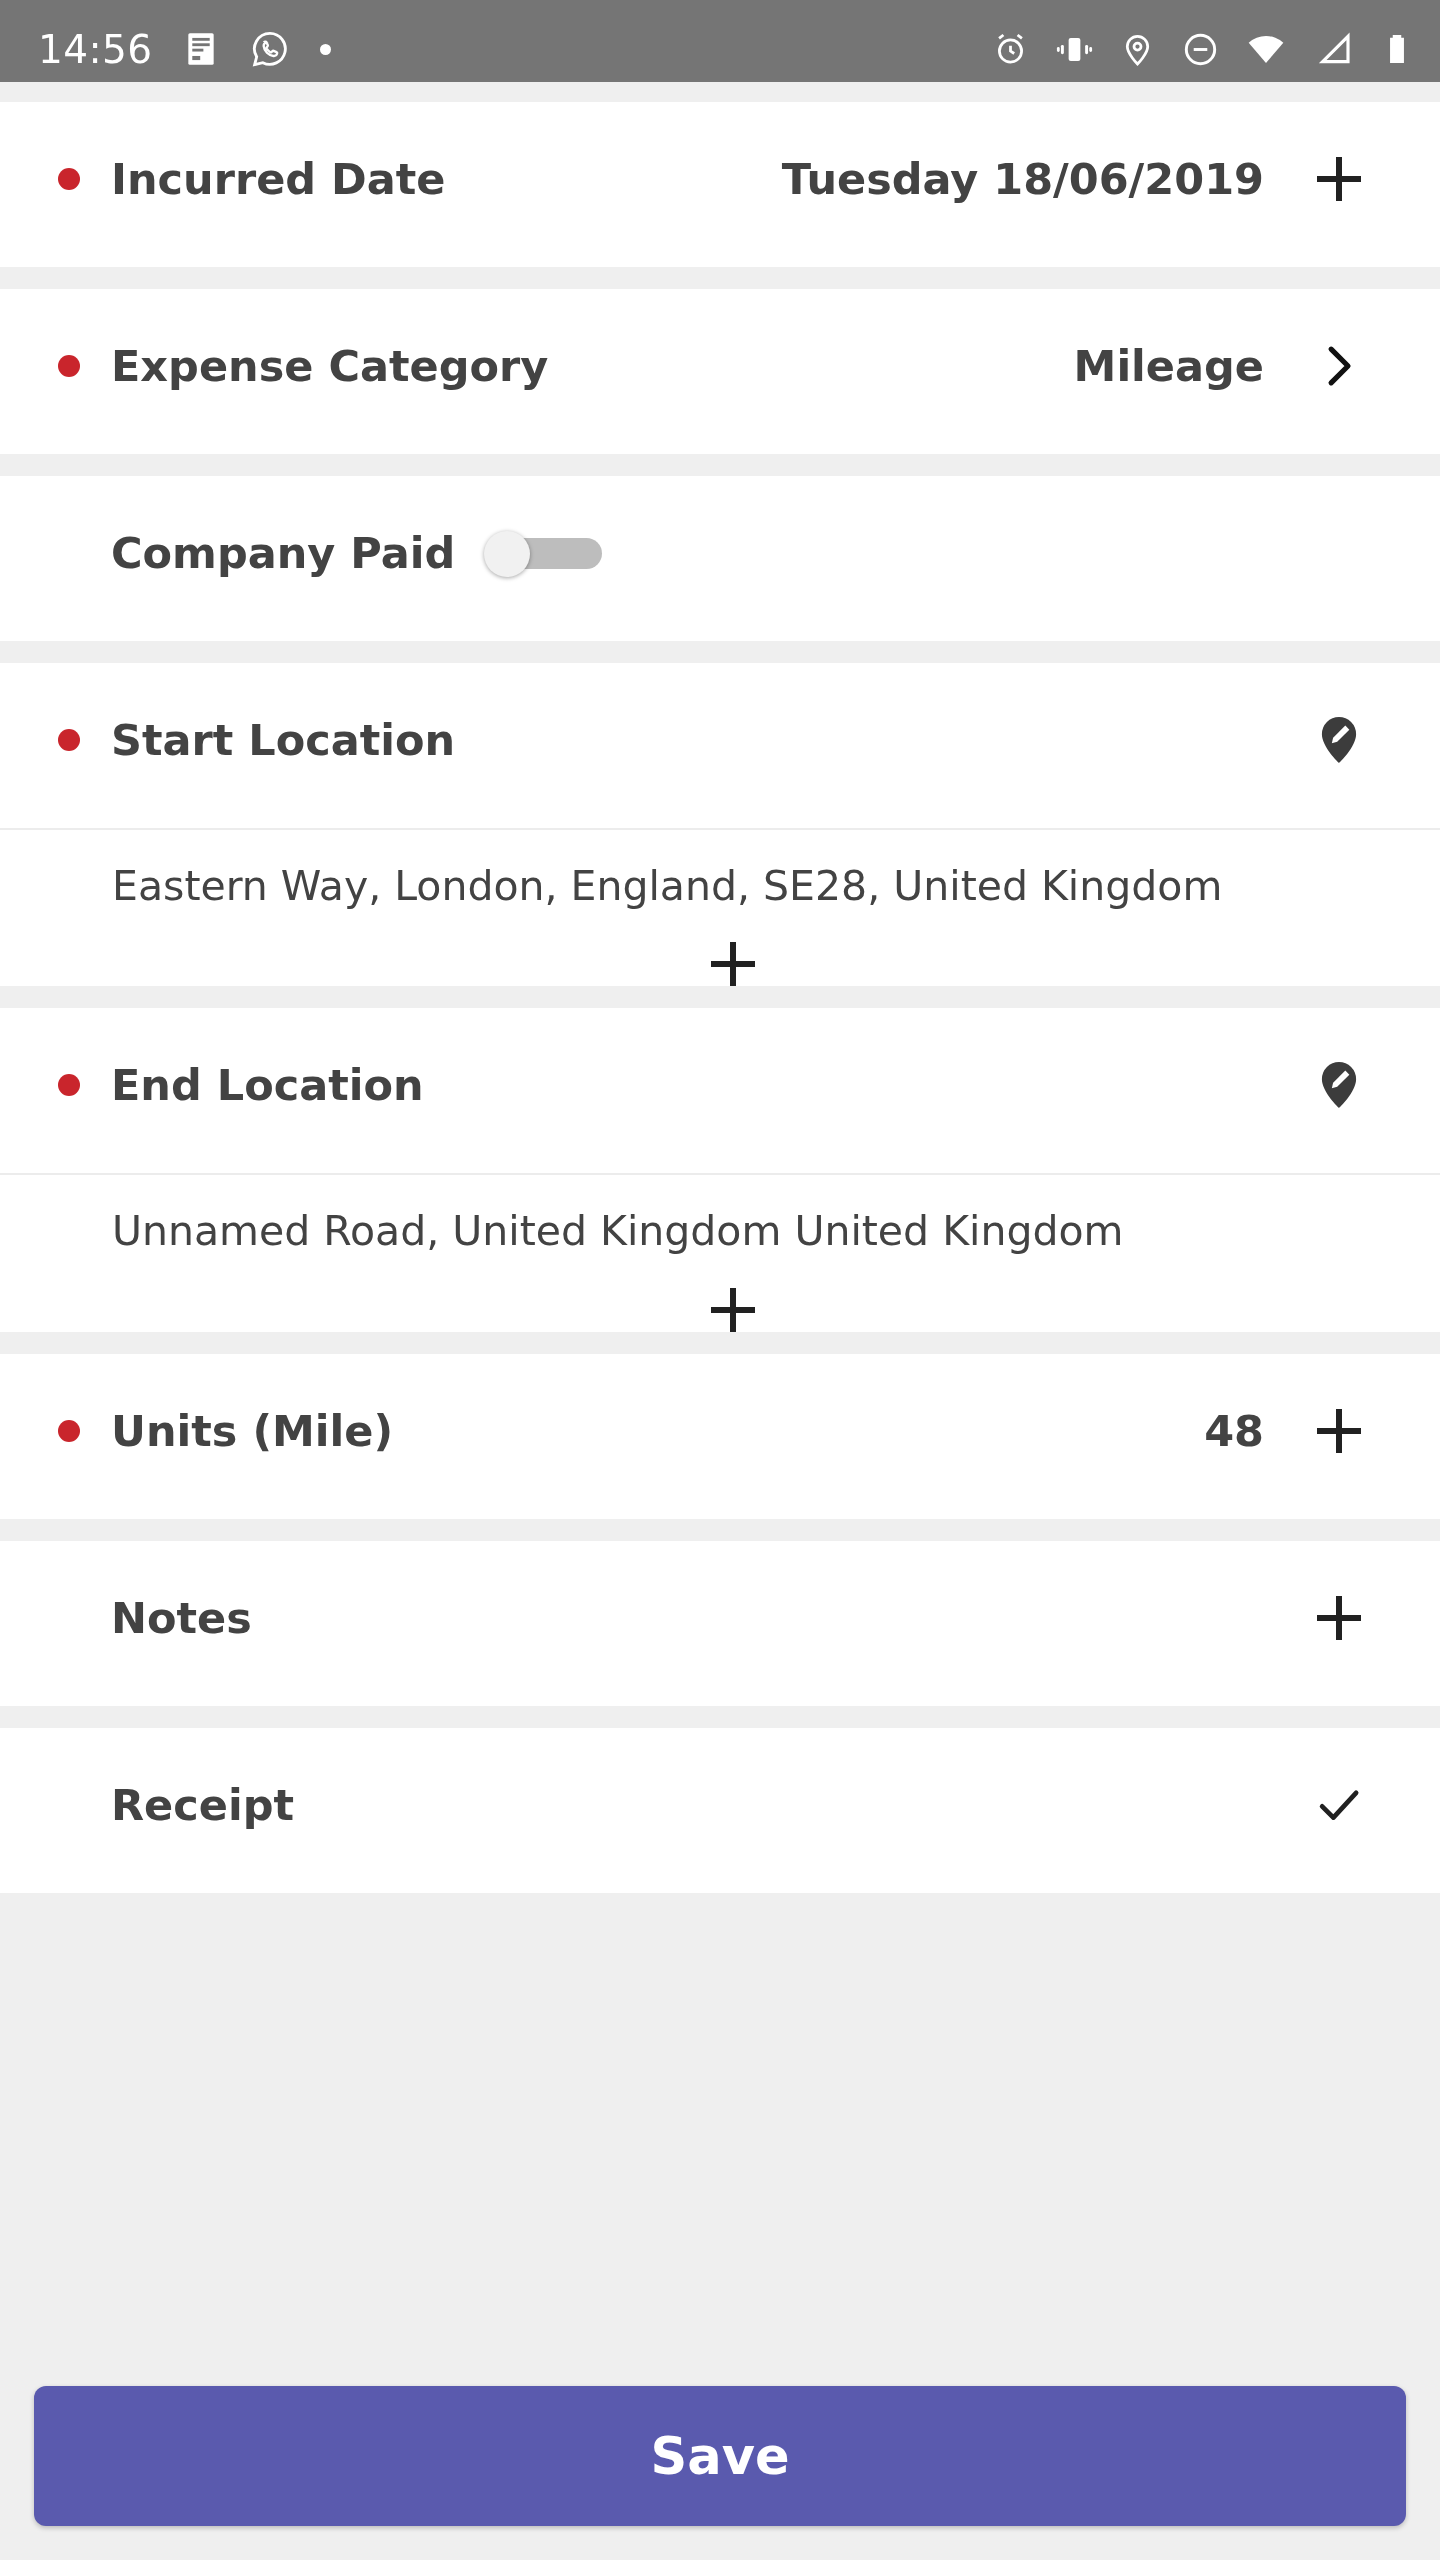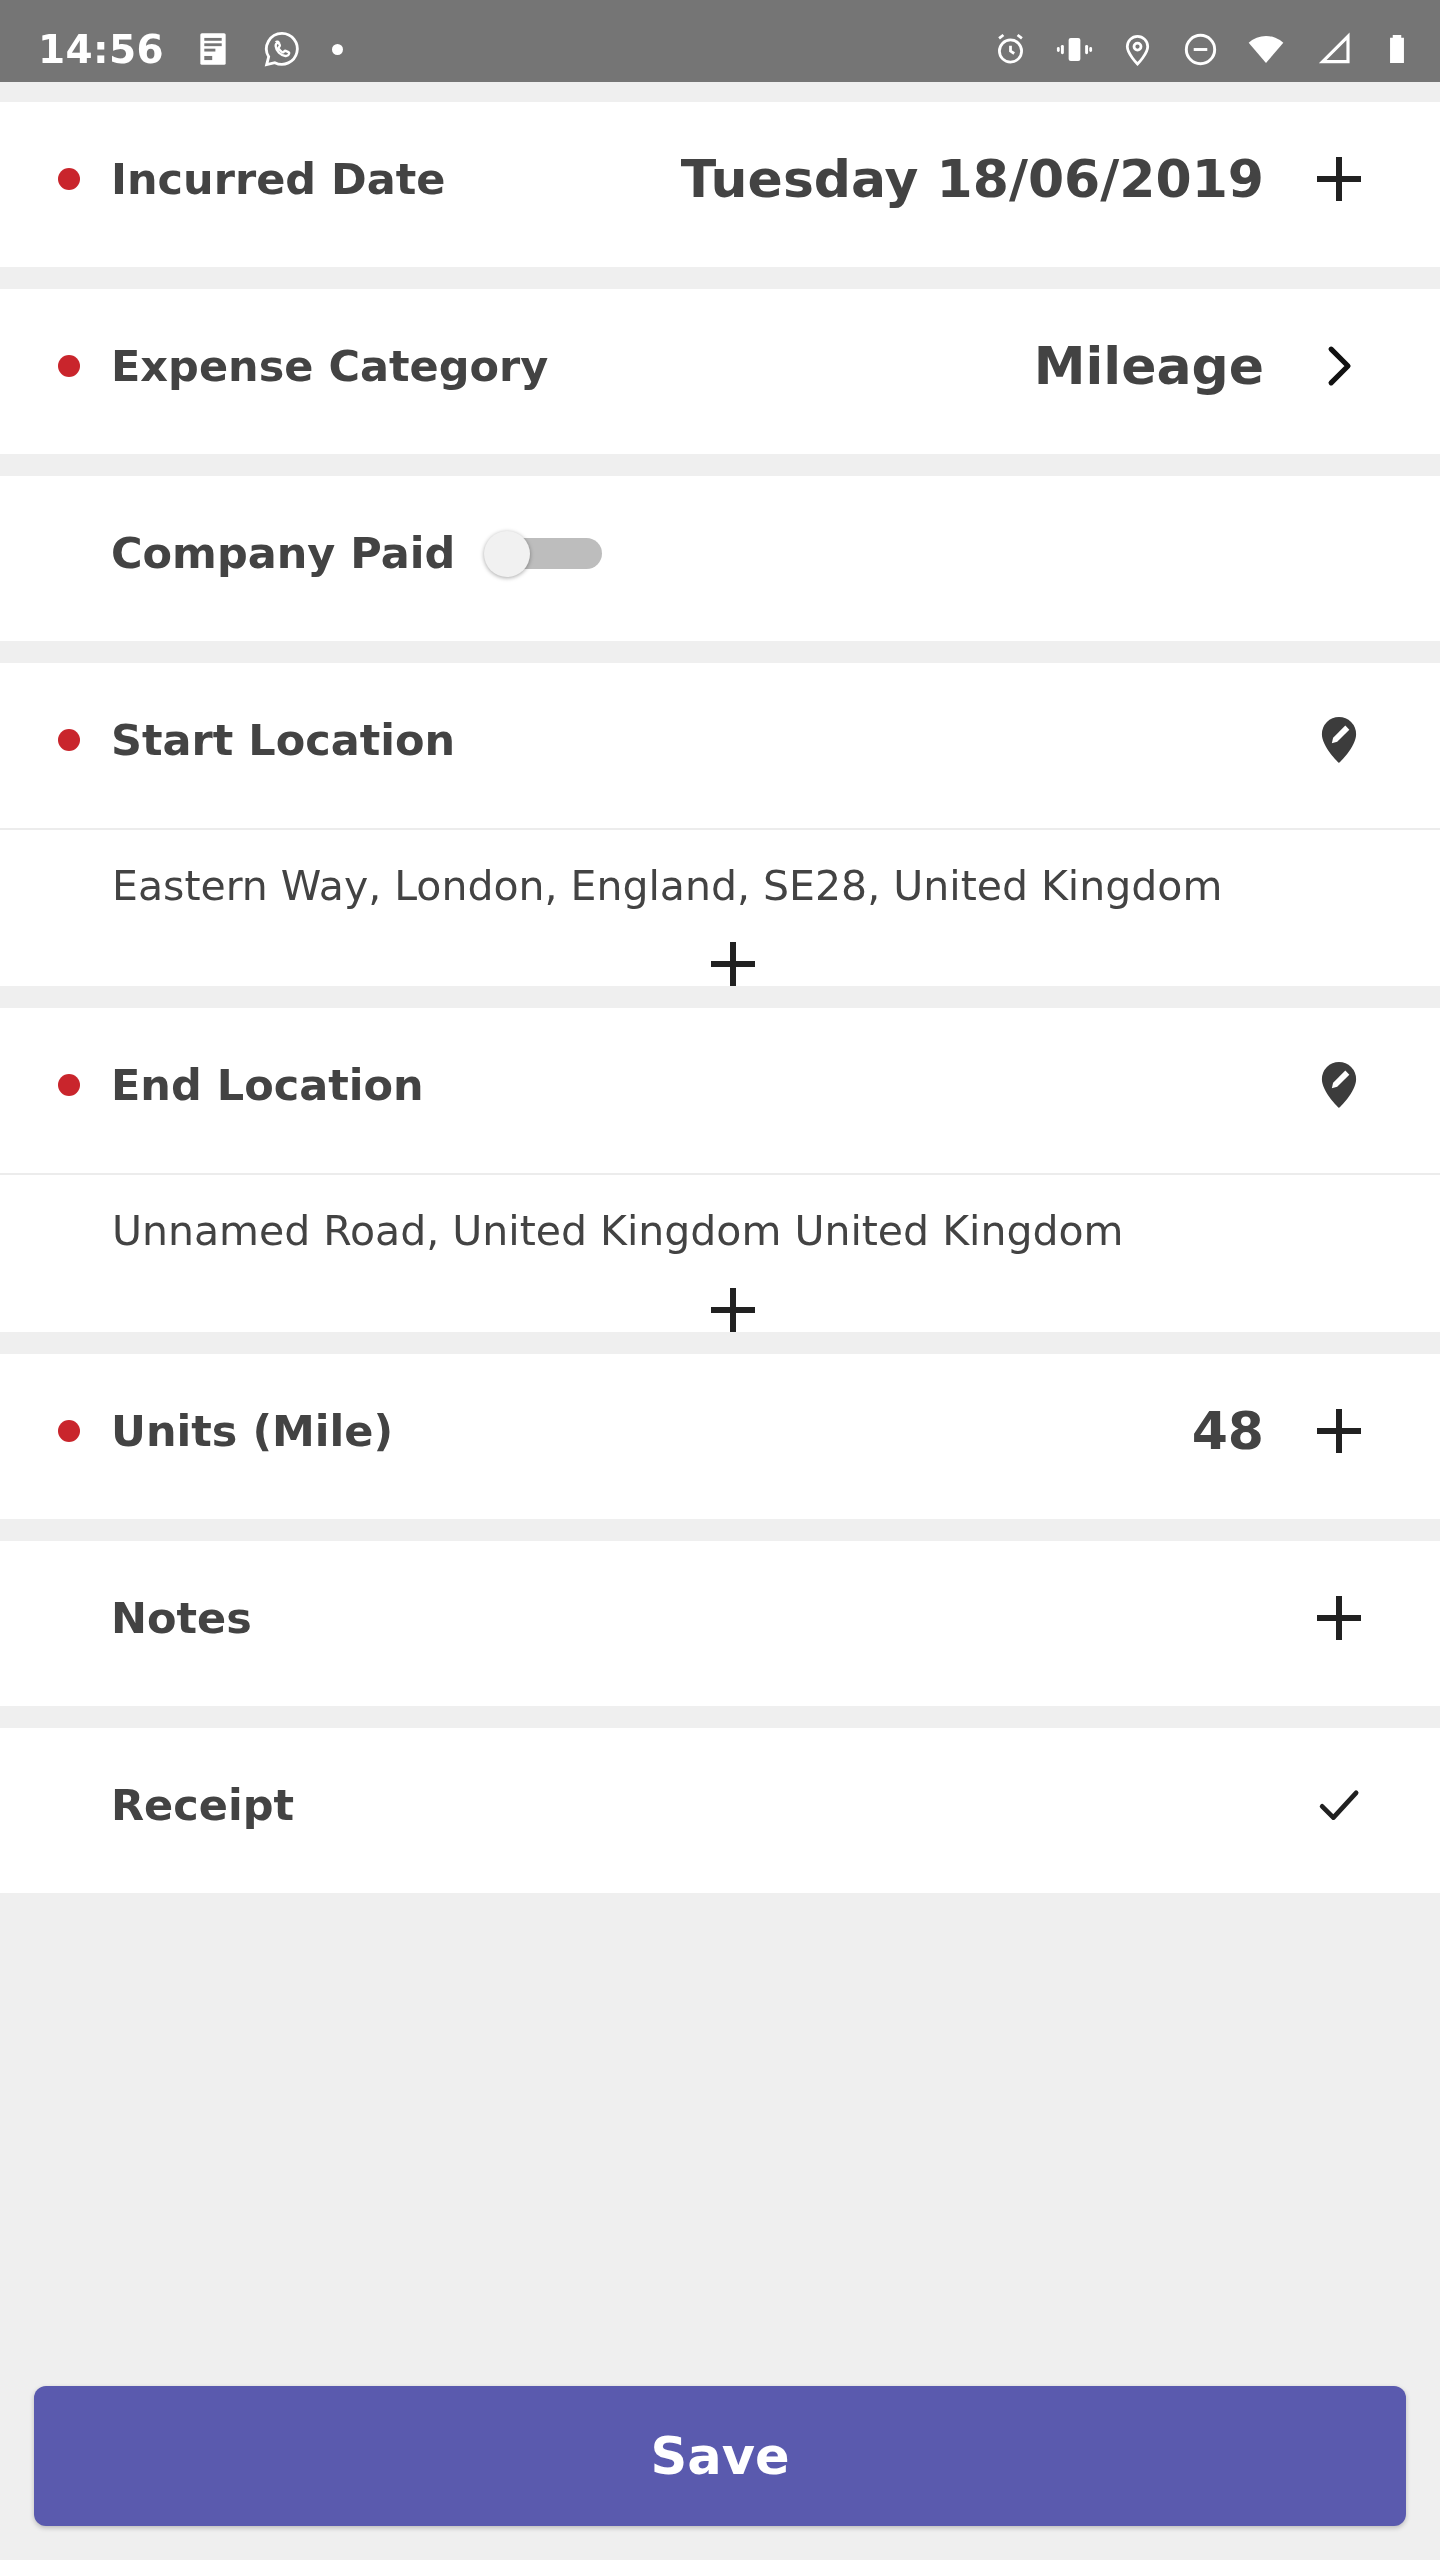--- a/index.html
+++ b/index.html
@@ -25,21 +25,20 @@
 
   
   .status-bar {
     height: 82px;
     background: #757575;
     display: flex;
     align-items: center;
     padding: 16px 26px 0 38px;
     box-sizing: border-box;
     flex: none;
-    font-weight: bold;
   }
   .status-left {
     display: flex;
     align-items: center;
     gap: 30px;
   }
   .status-clock {
     color: #ffffff;
     font-size: 39px;
     letter-spacing: 0.4px;
@@ -117,21 +116,21 @@
   .bullet.spacer { background: transparent; }
 
   .label {
     font-size: 43px;
     color: #434343;
     white-space: nowrap;
   }
 
   .value {
     margin-left: auto;
-    font-size: 52px;
+    font-size: 43px;
     color: #434343;
     text-align: right;
     white-space: nowrap;
     padding-right: 6px;
   }
 
   .trail {
     width: 86px;
     flex: none;
     display: flex;

